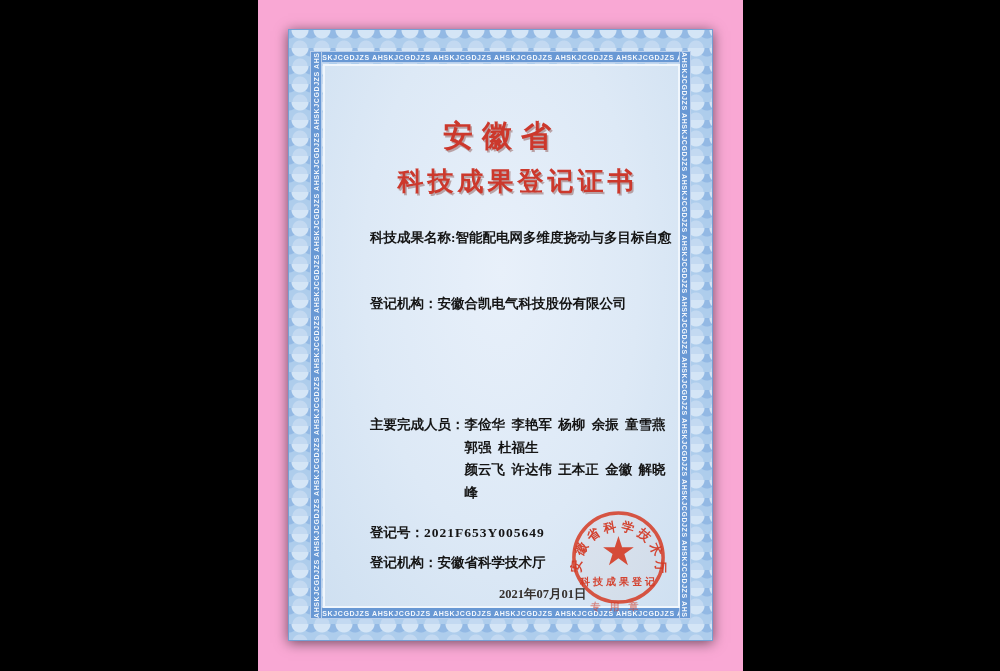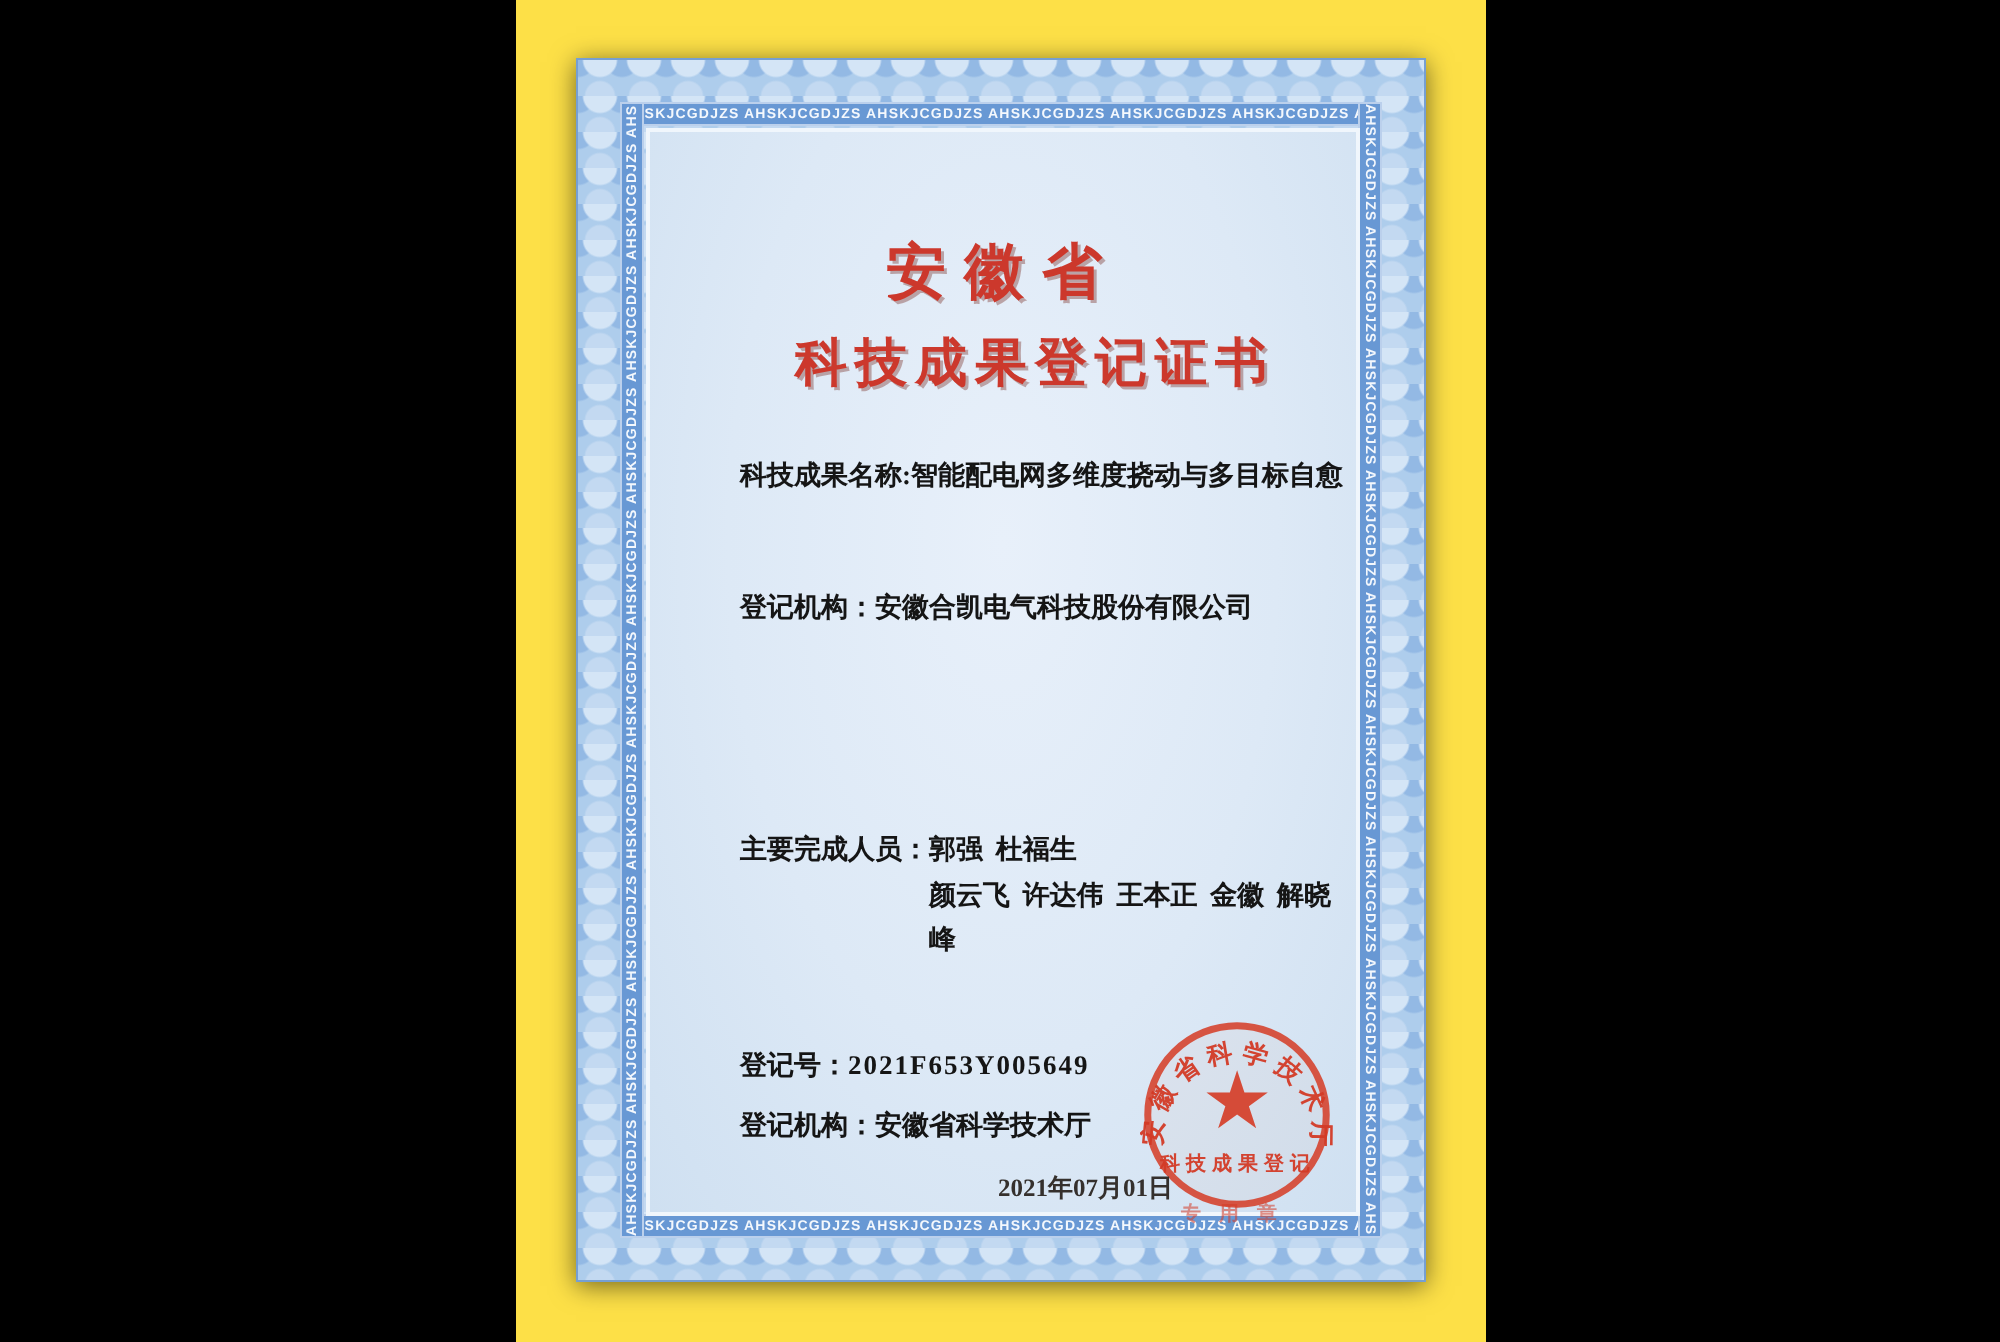--- a/index.html
+++ b/index.html
@@ -1,19 +1,19 @@
 <!DOCTYPE html>
 <html><head>
 <meta charset="utf-8">
 <style>
   html,body{margin:0;padding:0;background:#000;}
   .stage{position:relative;width:1000px;height:671px;background:#000;overflow:hidden;
          font-family:"Liberation Serif","DejaVu Serif",serif;}
   
-  .mat{position:absolute;left:258px;top:0;width:485px;height:671px;background:#fde047;}
+  .mat{position:absolute;left:258px;top:0;width:485px;height:671px;background:#f9a8d4;}
   
   .cert{position:absolute;left:30px;top:29px;width:425px;height:612px;
         background-color:#aecdec;
         background-image:
           radial-gradient(circle at 50% 0px, #d4e5f6 0 8px, rgba(212,229,246,0) 9px),
           radial-gradient(circle at 0 0, #93b9e4 0 8px, rgba(147,185,228,0) 9px),
           radial-gradient(circle at 100% 0, #93b9e4 0 8px, rgba(147,185,228,0) 9px),
           radial-gradient(circle at 50% 100%, #c3d9f1 0 7px, rgba(195,217,241,0) 8px);
         background-size:22px 18px;
         border:1px solid #769fd2;
@@ -85,20 +85,21 @@
         </div>
 
         <div class="field f-org">
           <span class="lbl">登记机构：</span>
           <span class="val">安徽合凯电气科技股份有限公司</span>
         </div>
 
         <div class="field f-ppl">
           <span class="lbl">主要完成人员：</span>
           <span class="val">
+            <span style="display:block">李俭华 李艳军 杨柳 余振 童雪燕</span>
             <span style="display:block">郭强 杜福生</span>
             <span style="display:block">颜云飞 许达伟 王本正 金徽 解晓峰</span>
           </span>
         </div>
 
         <div class="field f-num">
           <span class="lbl">登记号：</span>
           <span class="val">2021F653Y005649</span>
         </div>
 

